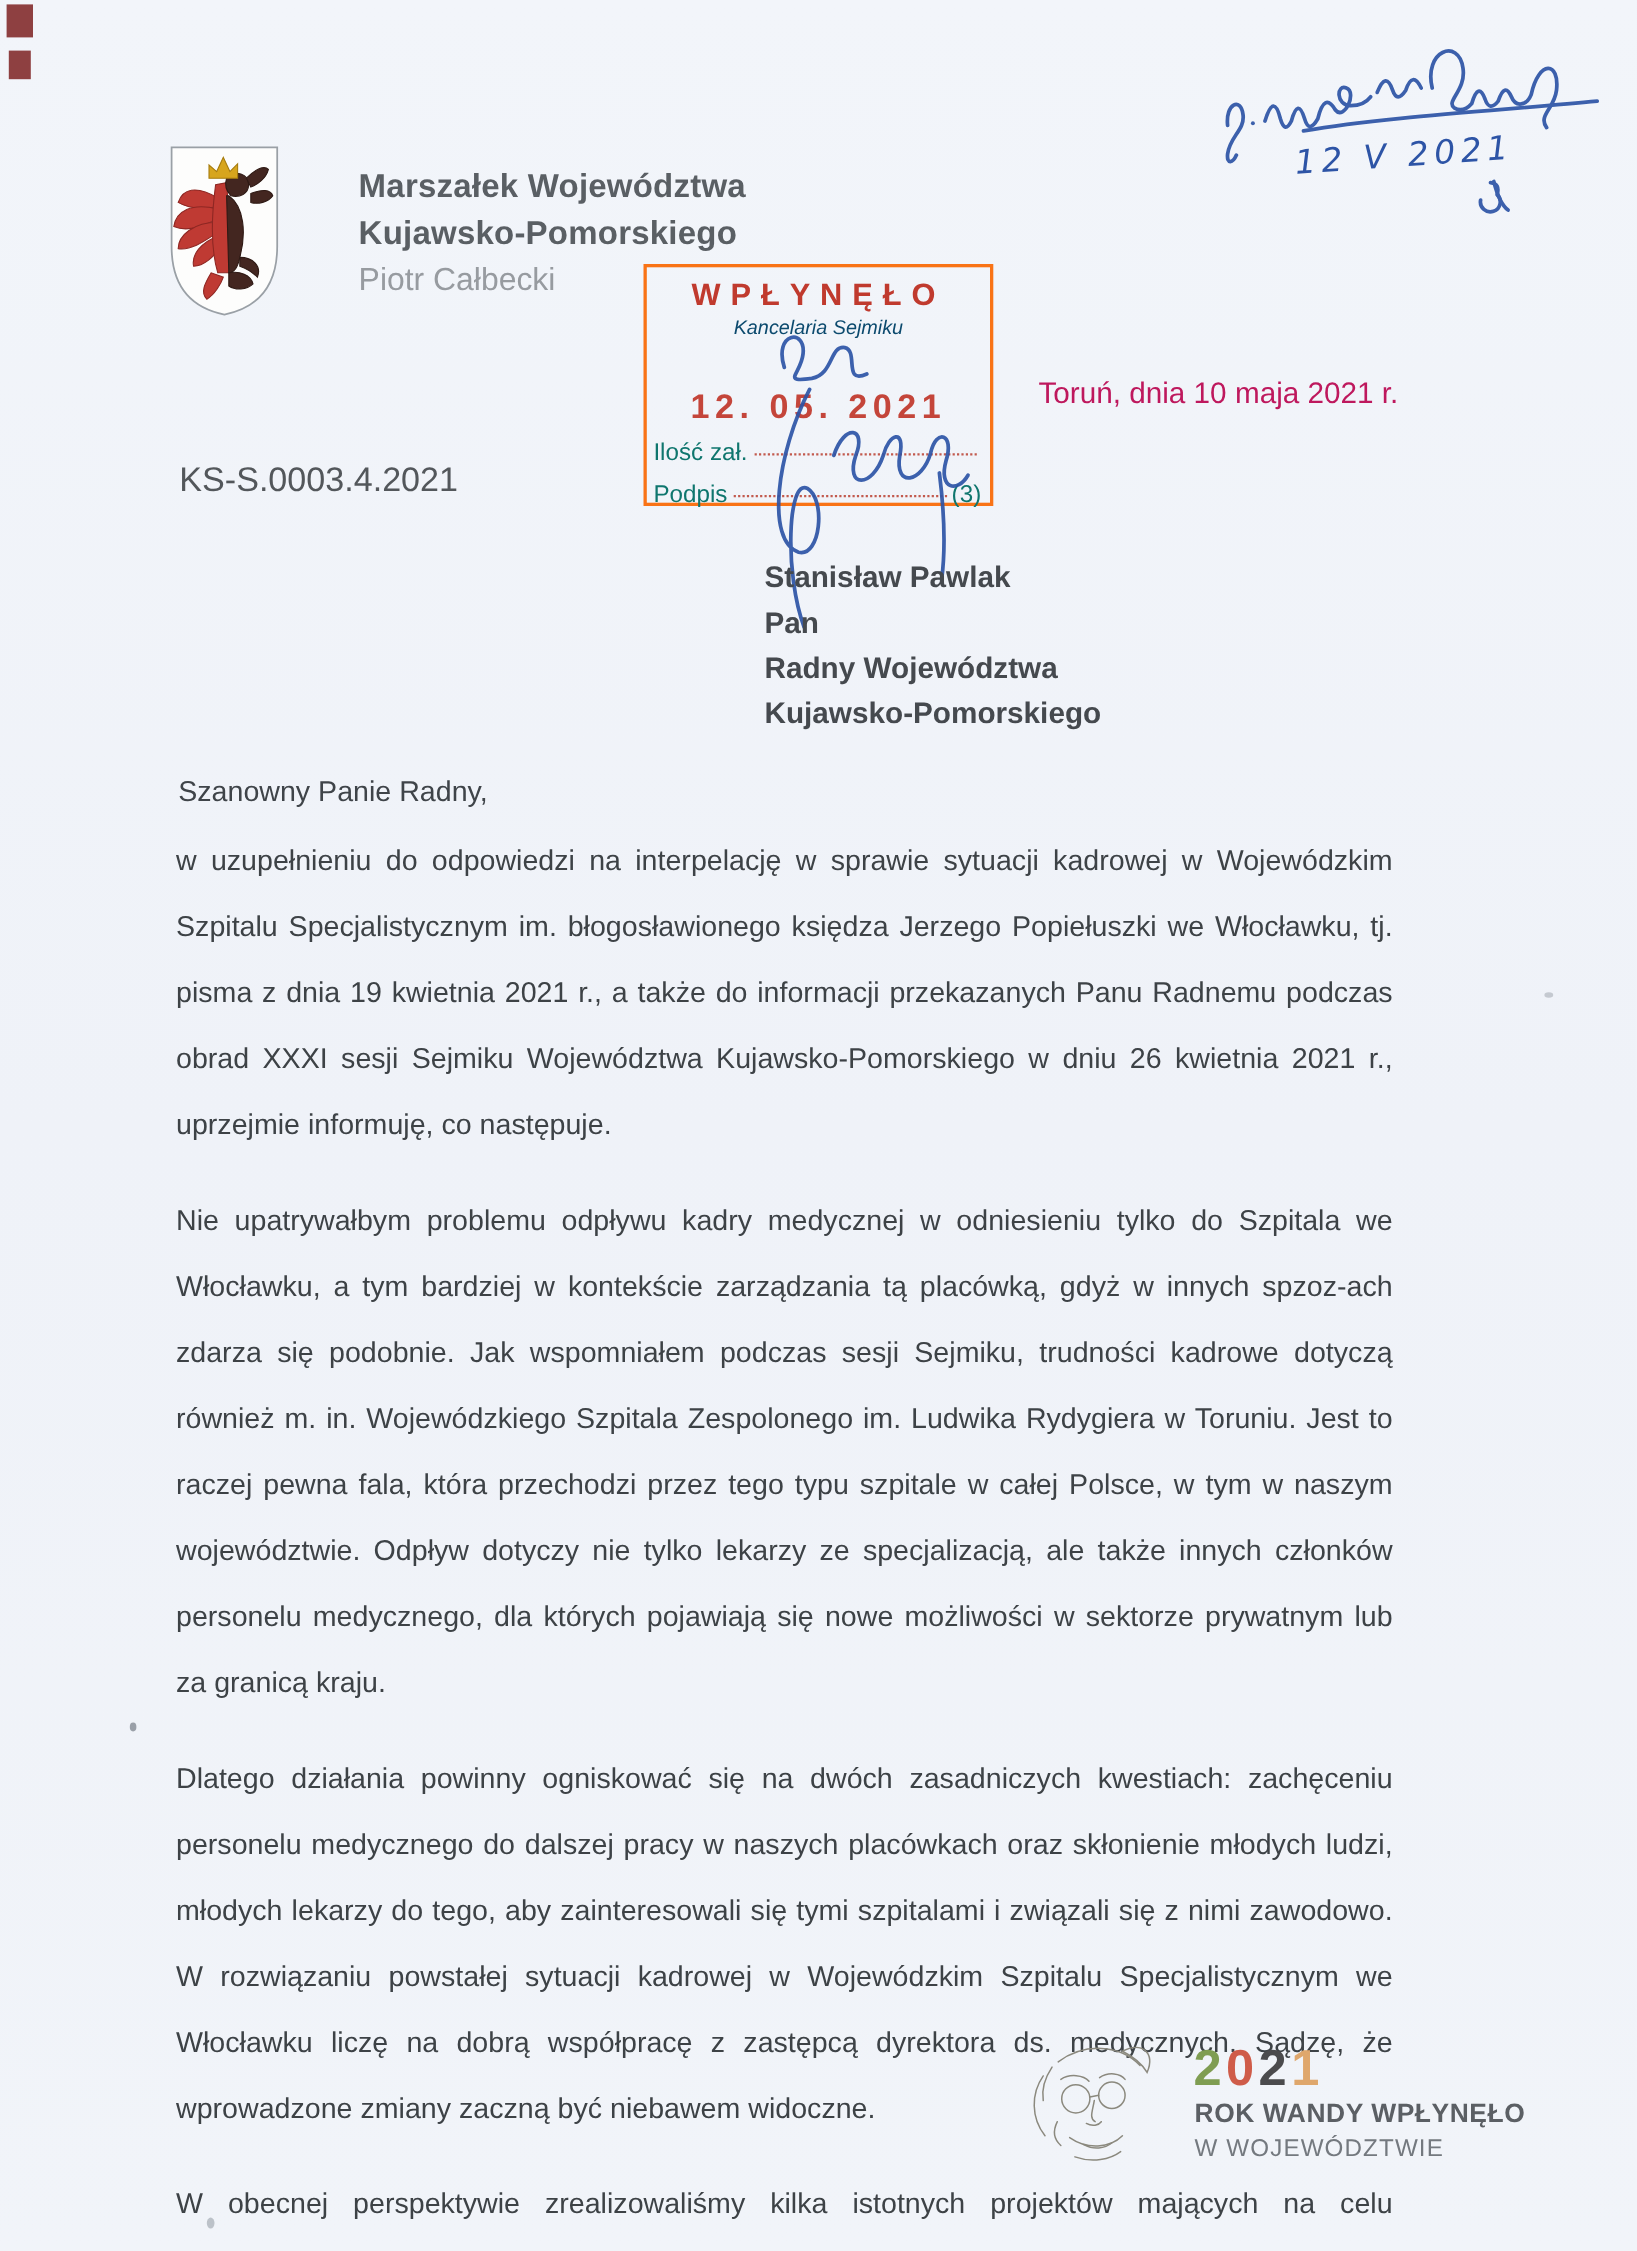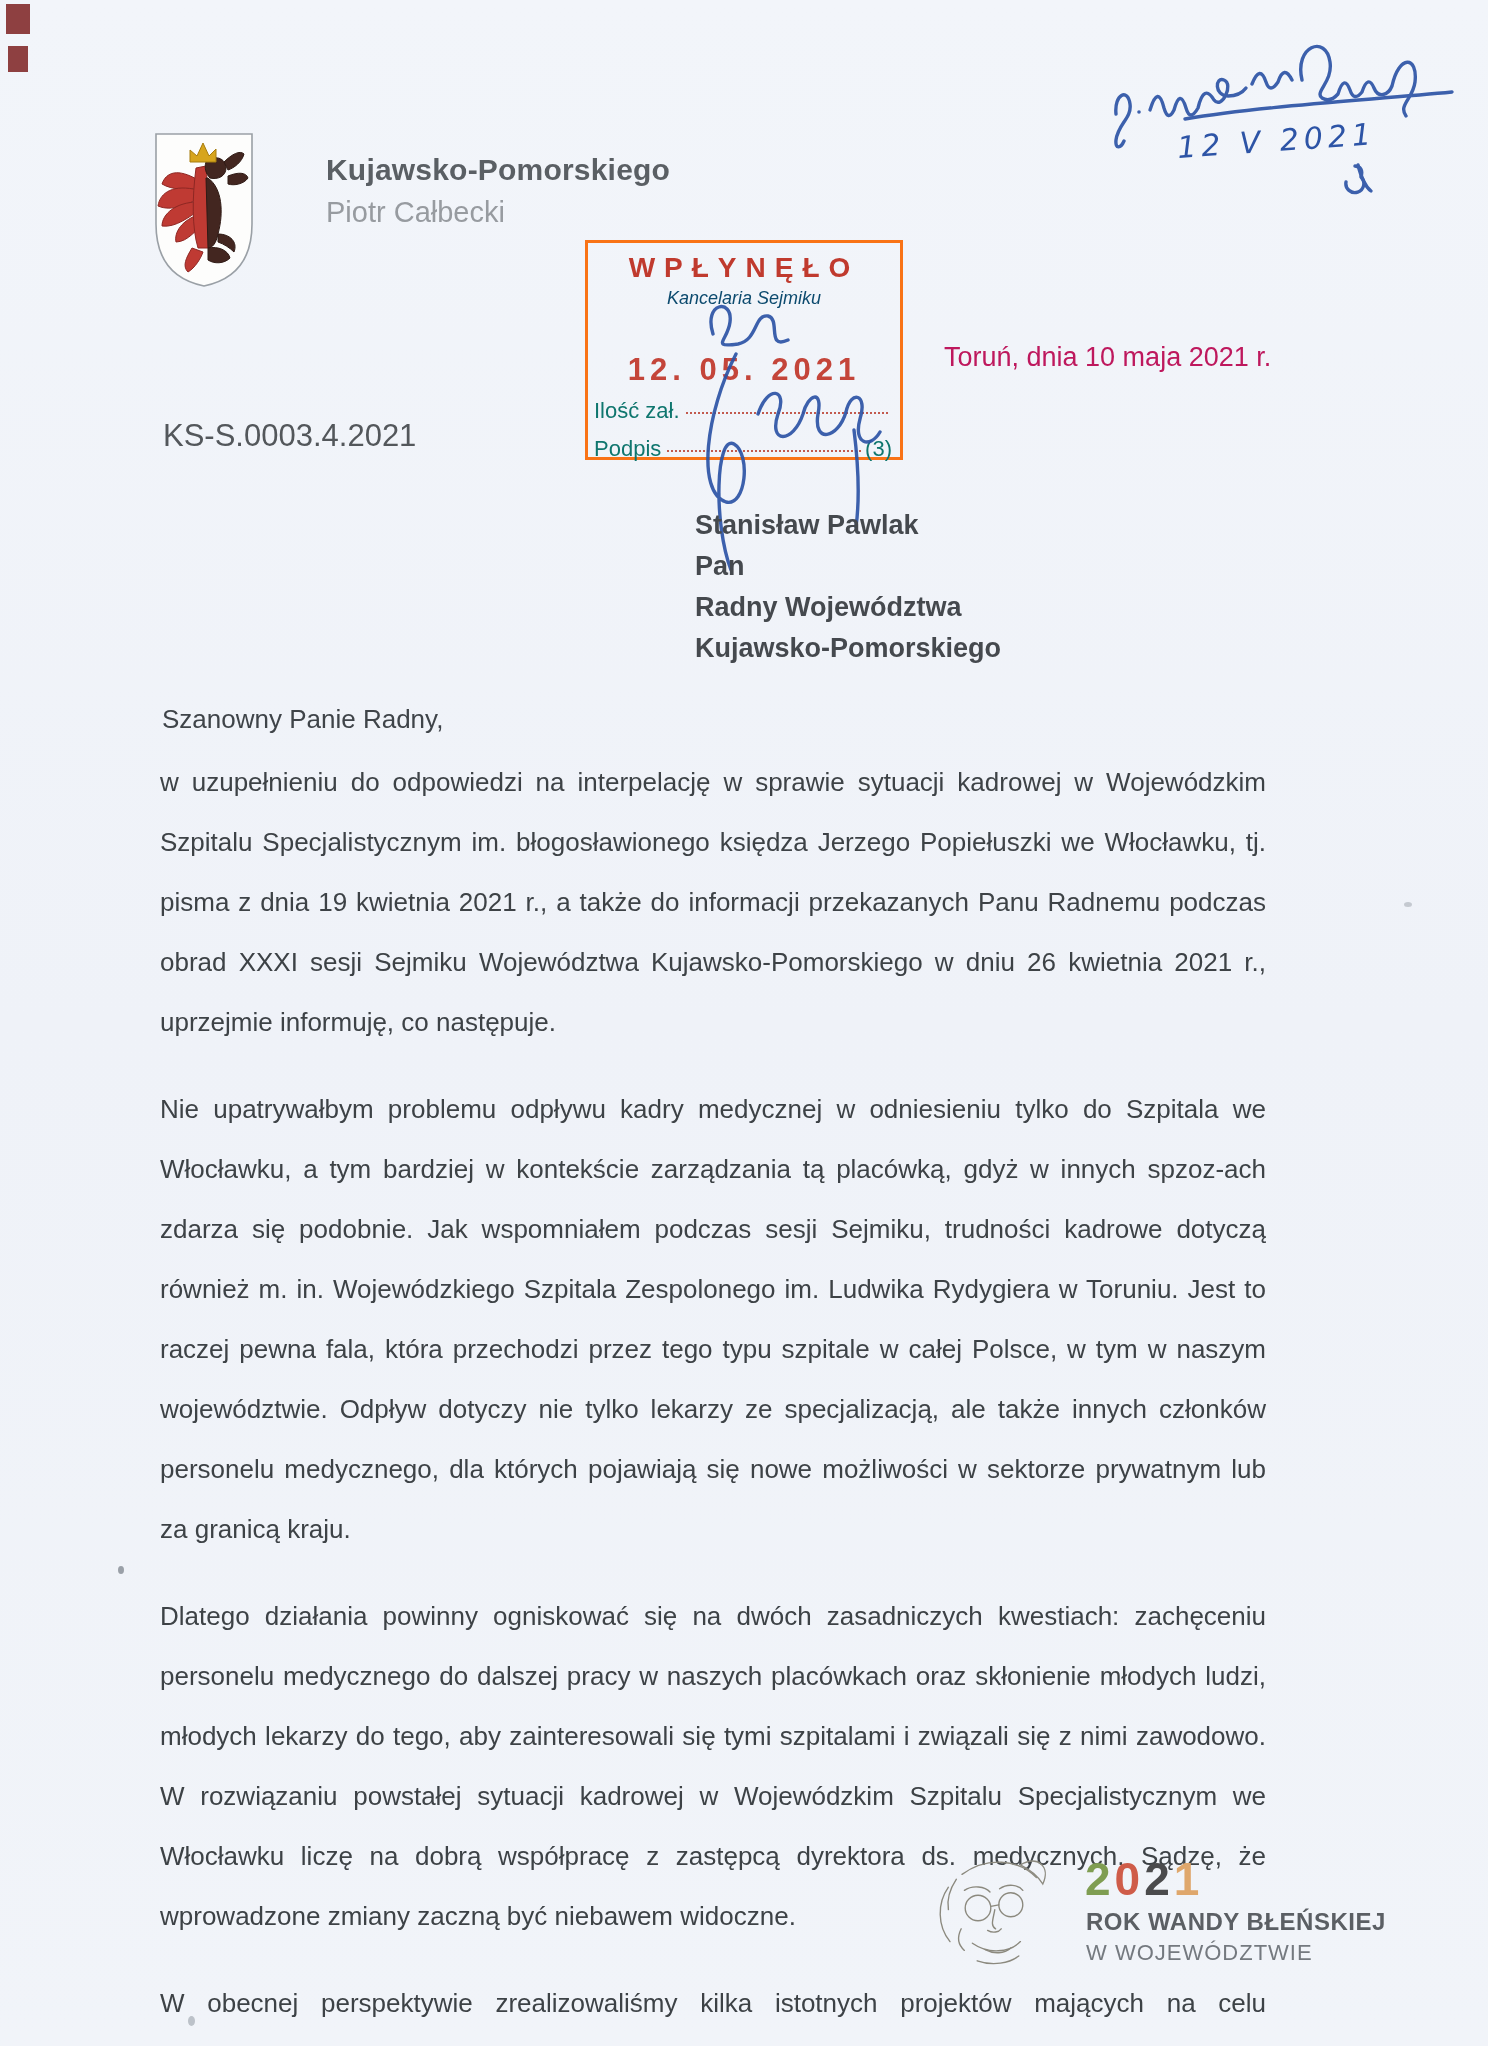--- a/index.html
+++ b/index.html
@@ -91,20 +91,21 @@
       <path d="M80,48 C90,44 98,44 100,50 C96,56 86,58 80,56 Z"></path>
       <path d="M60,50 C74,60 76,84 70,106 C68,116 64,120 60,120 L58,50 Z"></path>
       <path d="M60,120 C70,118 80,122 82,130 C76,136 66,136 60,132 Z"></path>
       <path d="M70,106 C82,106 90,114 86,124 C82,120 76,116 70,114 Z"></path>
     </g>
 
     <path d="M42,34 V22 L49,28 L55,15 L61,28 L68,21 V34 Z" fill="#d7a51d" stroke="#a67c0e" stroke-width="1"></path>
   </svg>
 
   <div class="abs sender">
+    <div class="t">Marszałek Województwa</div>
     <div class="t">Kujawsko-Pomorskiego</div>
     <div class="n">Piotr Całbecki</div>
   </div>
 
   <div class="abs stamp">
     <div class="title">WPŁYNĘŁO</div>
     <div class="office">Kancelaria Sejmiku</div>
     <div class="sdate">12. 05. 2021</div>
     <div class="row">
       <span>Ilość zał.</span>
@@ -172,16 +173,16 @@
       <path d="M96,72 C94,84 90,92 97,96 M87,98 C94,102 101,100 104,96"></path>
       <path d="M68,114 C88,128 114,126 128,112"></path>
       <path d="M84,122 C95,128 108,127 116,120"></path>
       <path d="M54,96 C49,106 50,116 58,123"></path>
       <path d="M74,136 C94,143 114,139 126,130"></path>
     </g>
   </svg>
   <div class="abs year">
     <span style="color: rgb(127, 157, 82);">2</span><span style="color: rgb(207, 92, 73);">0</span><span style="color: rgb(75, 75, 77);">2</span><span style="color: rgb(223, 167, 108);">1</span>
   </div>
-  <div class="abs footer-l1">ROK WANDY BŁEŃSKIEJ</div>
+  <div class="abs footer-l1">ROK WANDY WPŁYNĘŁO</div>
   <div class="abs footer-l2">W WOJEWÓDZTWIE</div>
 
 </div>
 
 </body></html>

